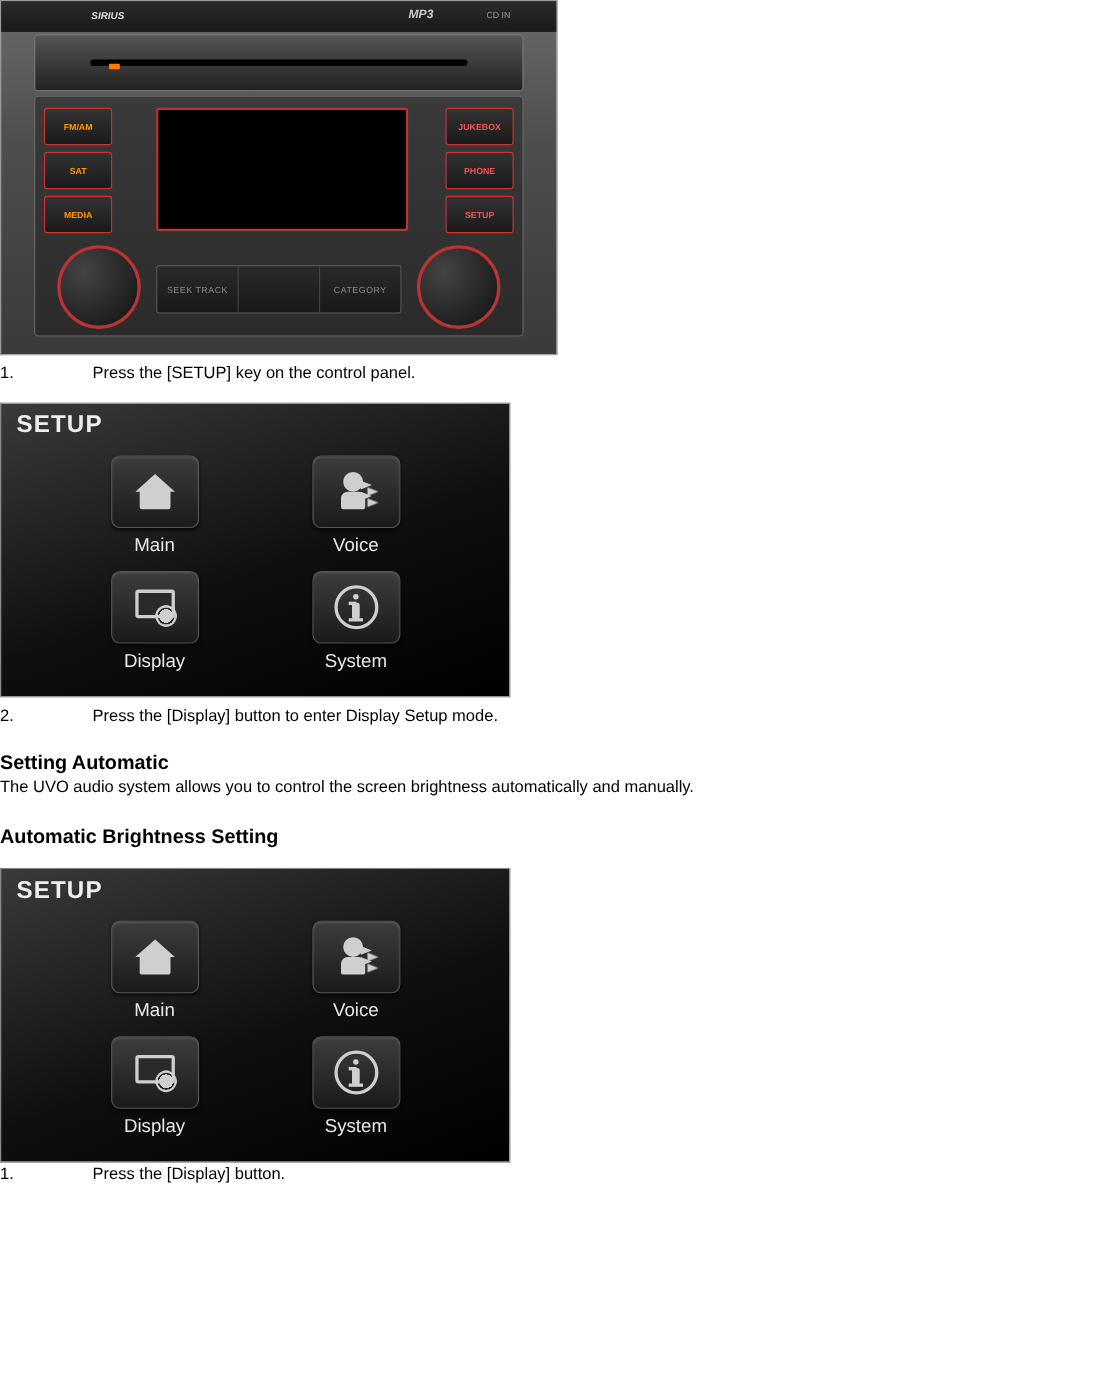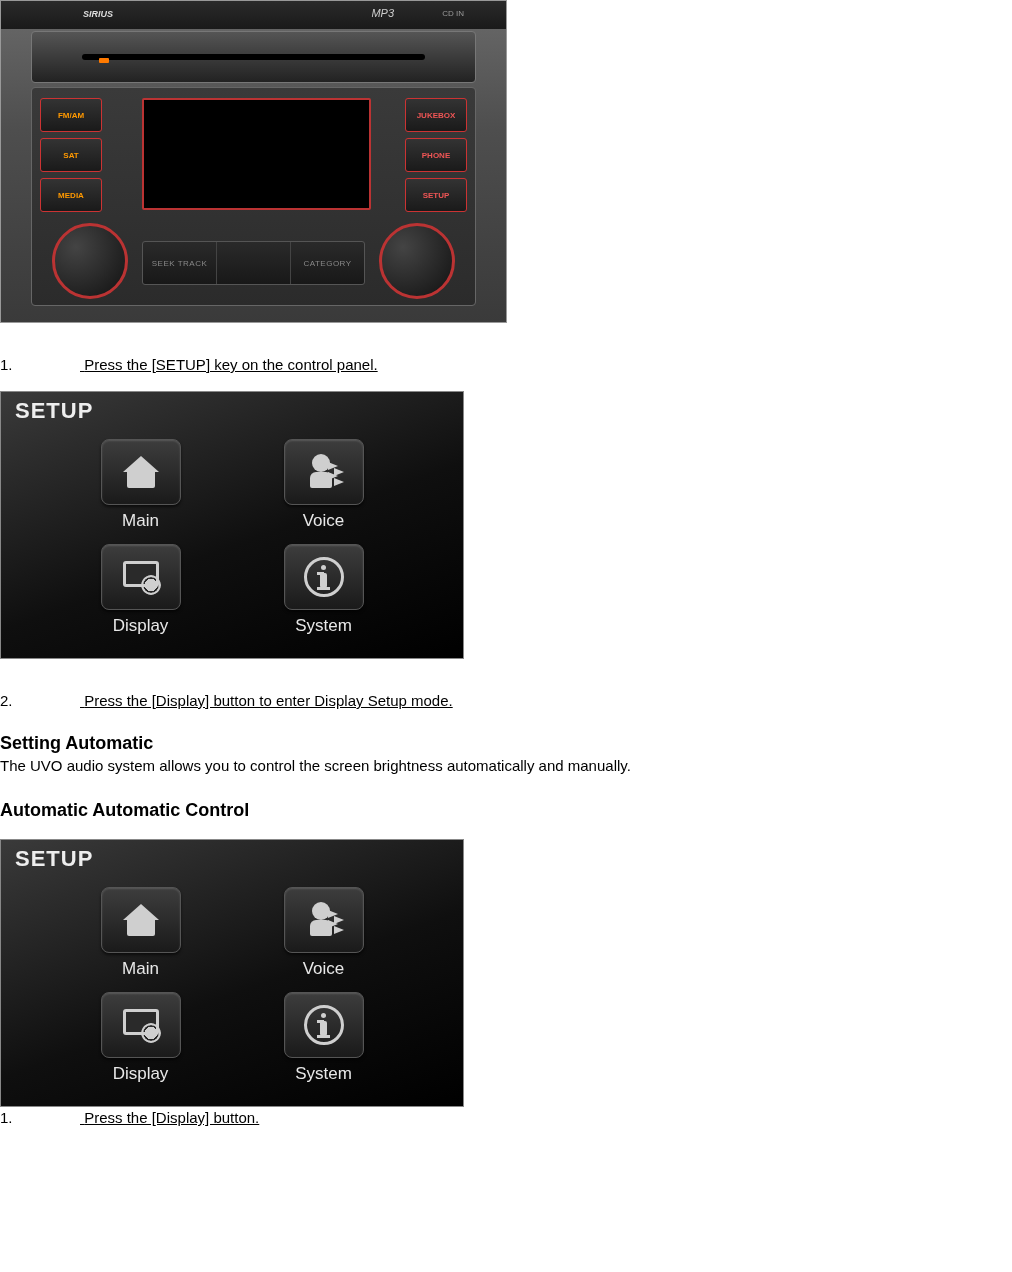--- a/index.html
+++ b/index.html
@@ -8,22 +8,21 @@
     color: #000;
     margin: 0;
     padding: 0;
     width: 1012px;
     background: #fff;
   }
   .content {
     padding: 0 0 20px 0;
   }
   .step {
-    margin: 33px 0 18px 0;
-    text-decoration: underline;
+    margin: 8px 0 18px 0;
   }
   .step-num {
     display: inline-block;
     width: 80px;
     vertical-align: top;
   }
   .step-text {
     display: inline;
   }
   .heading {
@@ -52,21 +51,21 @@
     left: 0; right:0; top:0;
     height: 28px;
     background: linear-gradient(#2a2a2a, #1a1a1a);
     color: #ccc;
     font-size: 9px;
   }
   .panel-top .sirius {
     position: absolute; left: 82px; top: 8px; color:#ddd; font-style: italic; font-weight: bold;
   }
   .panel-top .mp3 {
-    position: absolute; right: 112px; top: 6px; color:#ccc; font-style: italic; font-weight: normal; font-size:11px;
+    position: absolute; right: 112px; top: 6px; color:#ccc; font-style: italic; font-weight: bold; font-size:11px;
   }
   .panel-top .cdin {
     position: absolute; right: 42px; top: 8px; color:#999; font-size:8px;
   }
   .slot-area {
     position: absolute;
     left: 30px; right: 30px; top: 30px; height: 50px;
     background: linear-gradient(#555,#222);
     border: 1px solid #777;
     border-radius: 4px;
@@ -302,21 +301,21 @@
   </div>
 
   <div class="step">
     <span class="step-num">2.</span>
     <span class="step-text">Press the [Display] button to enter Display Setup mode.</span>
   </div>
 
   <div class="heading">Setting Automatic</div>
   <p class="bodytext">The UVO audio system allows you to control the screen brightness automatically and manually.</p>
 
-  <div class="heading">Automatic Automatic Control</div>
+  <div class="heading">Automatic Brightness Setting</div>
 
   <div class="setup-wrap" style="margin-top:18px;">
     <div class="setup-title">SETUP</div>
     <div class="setup-grid">
       <div class="setup-item">
         <div class="setup-icon">
             <div class="glyph home"></div>
           </div>
         <div class="setup-label">Main</div>
       </div>

